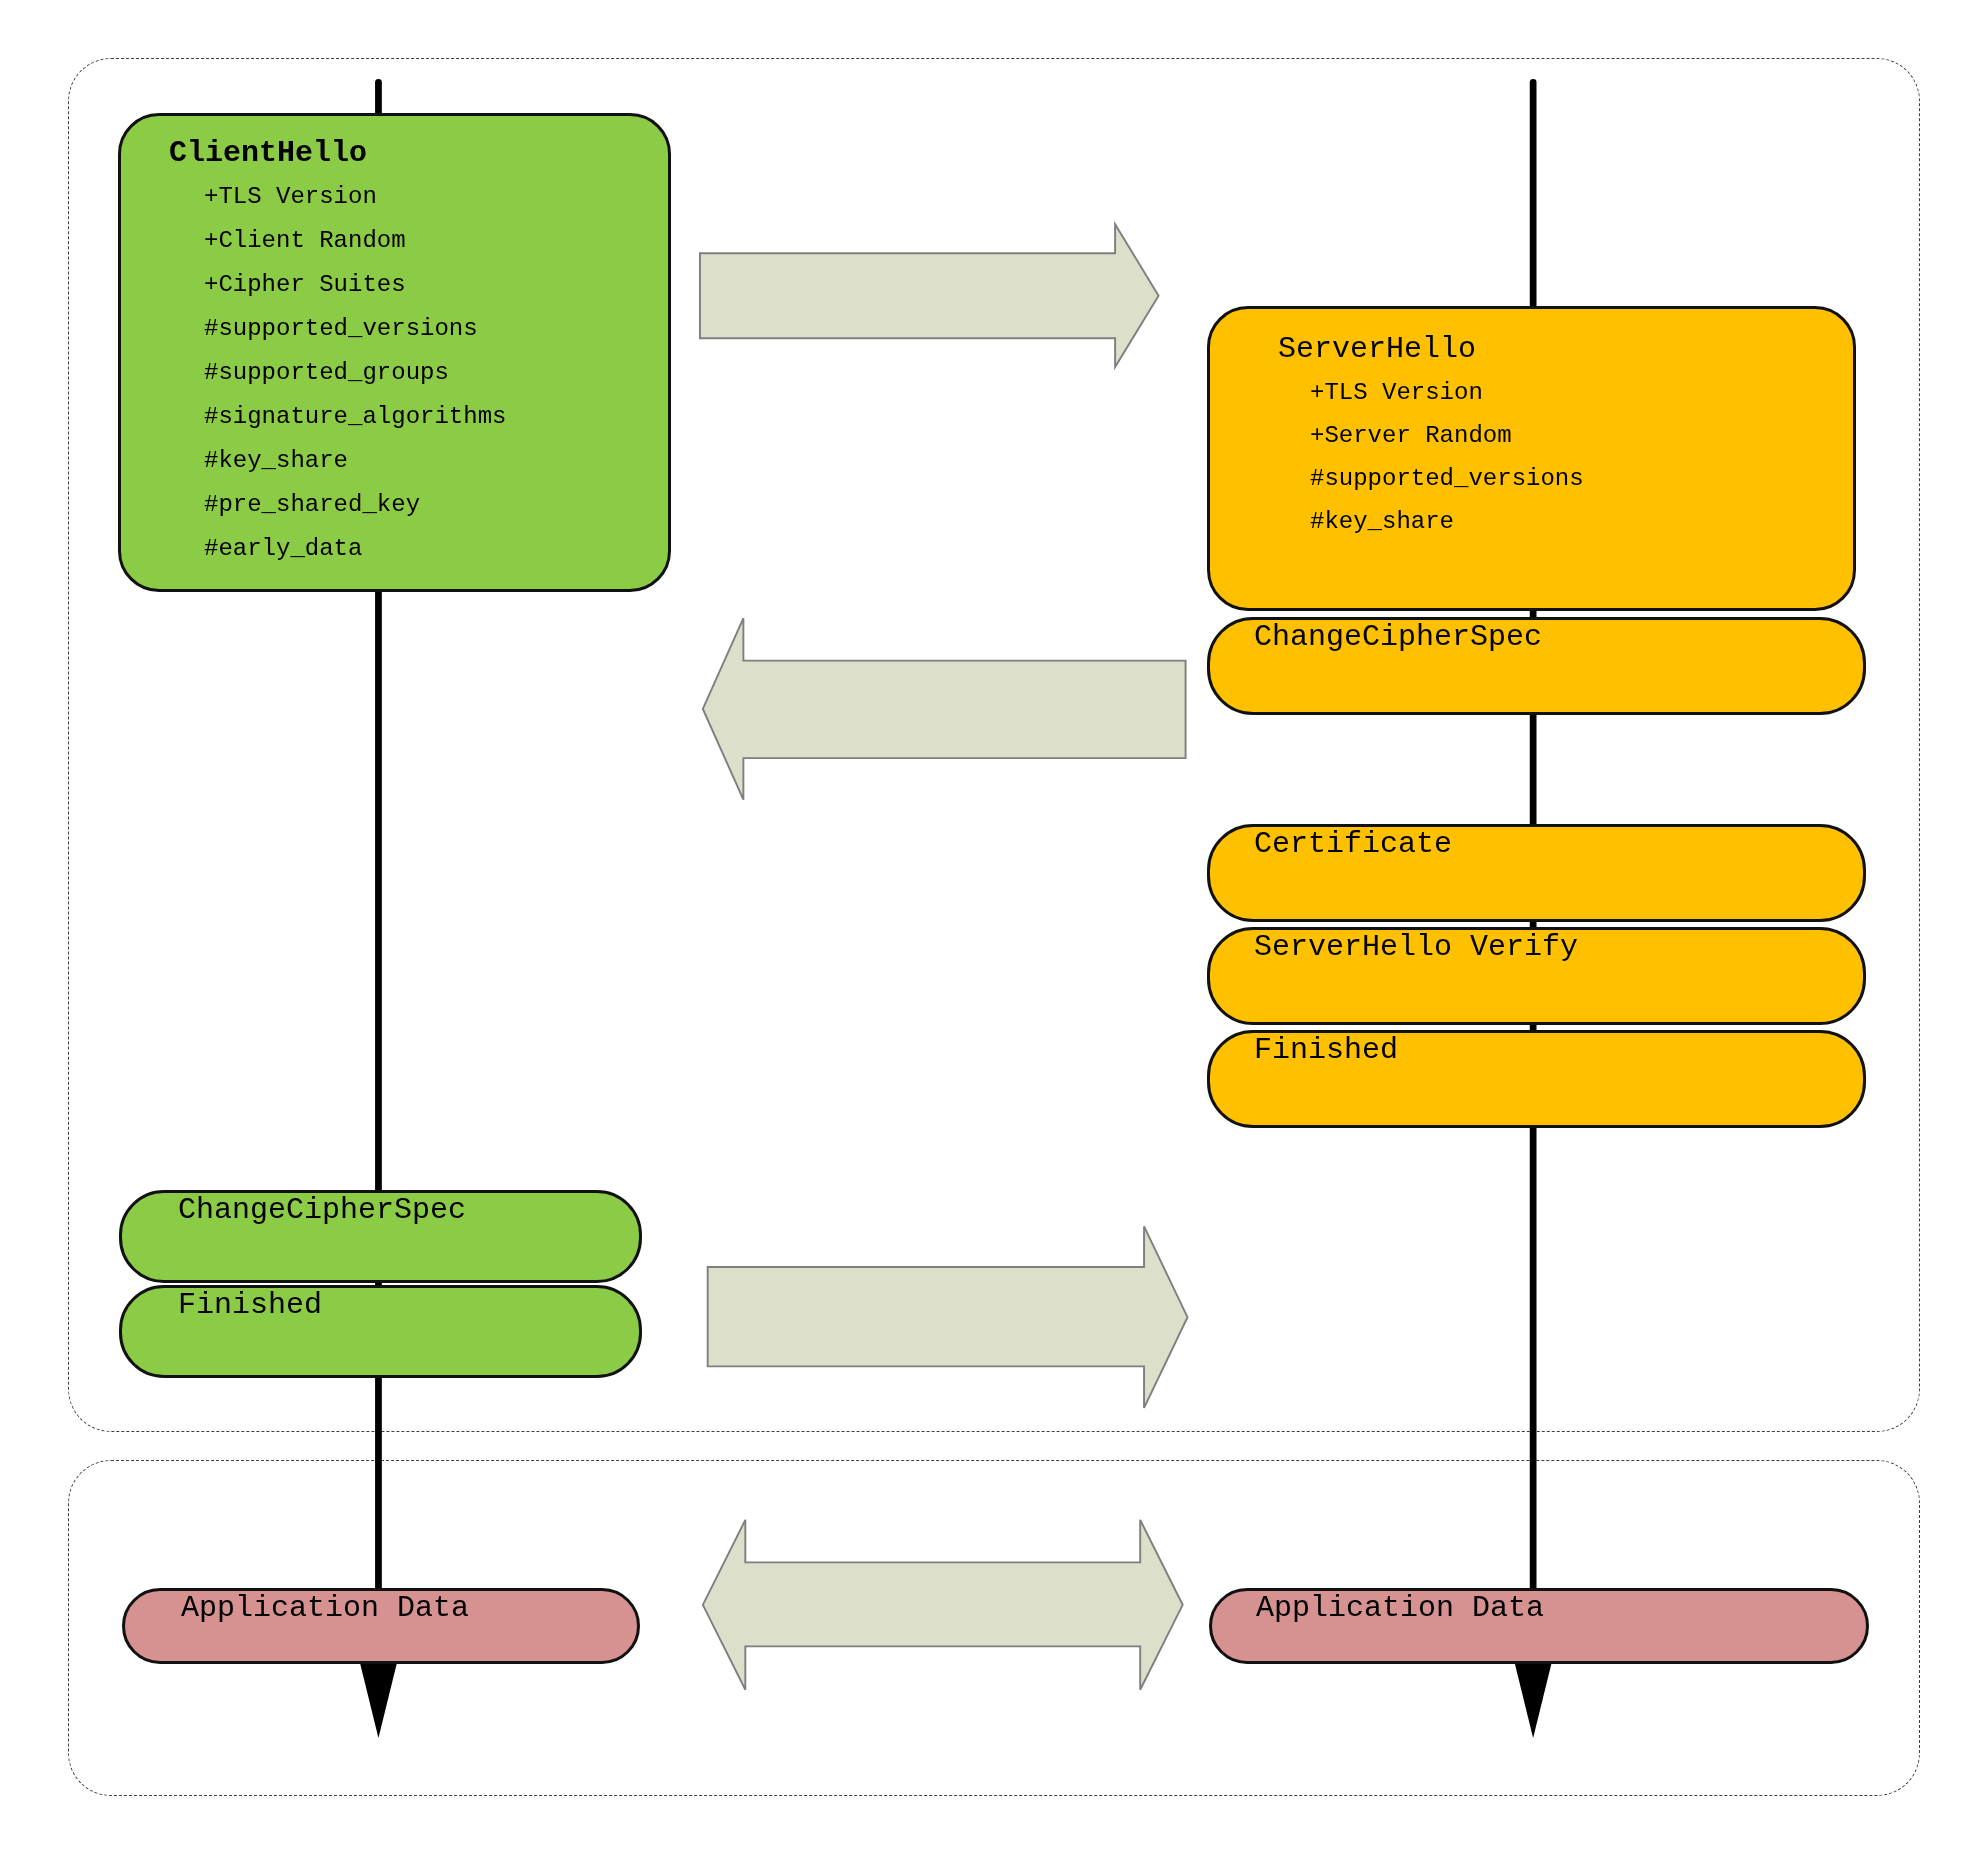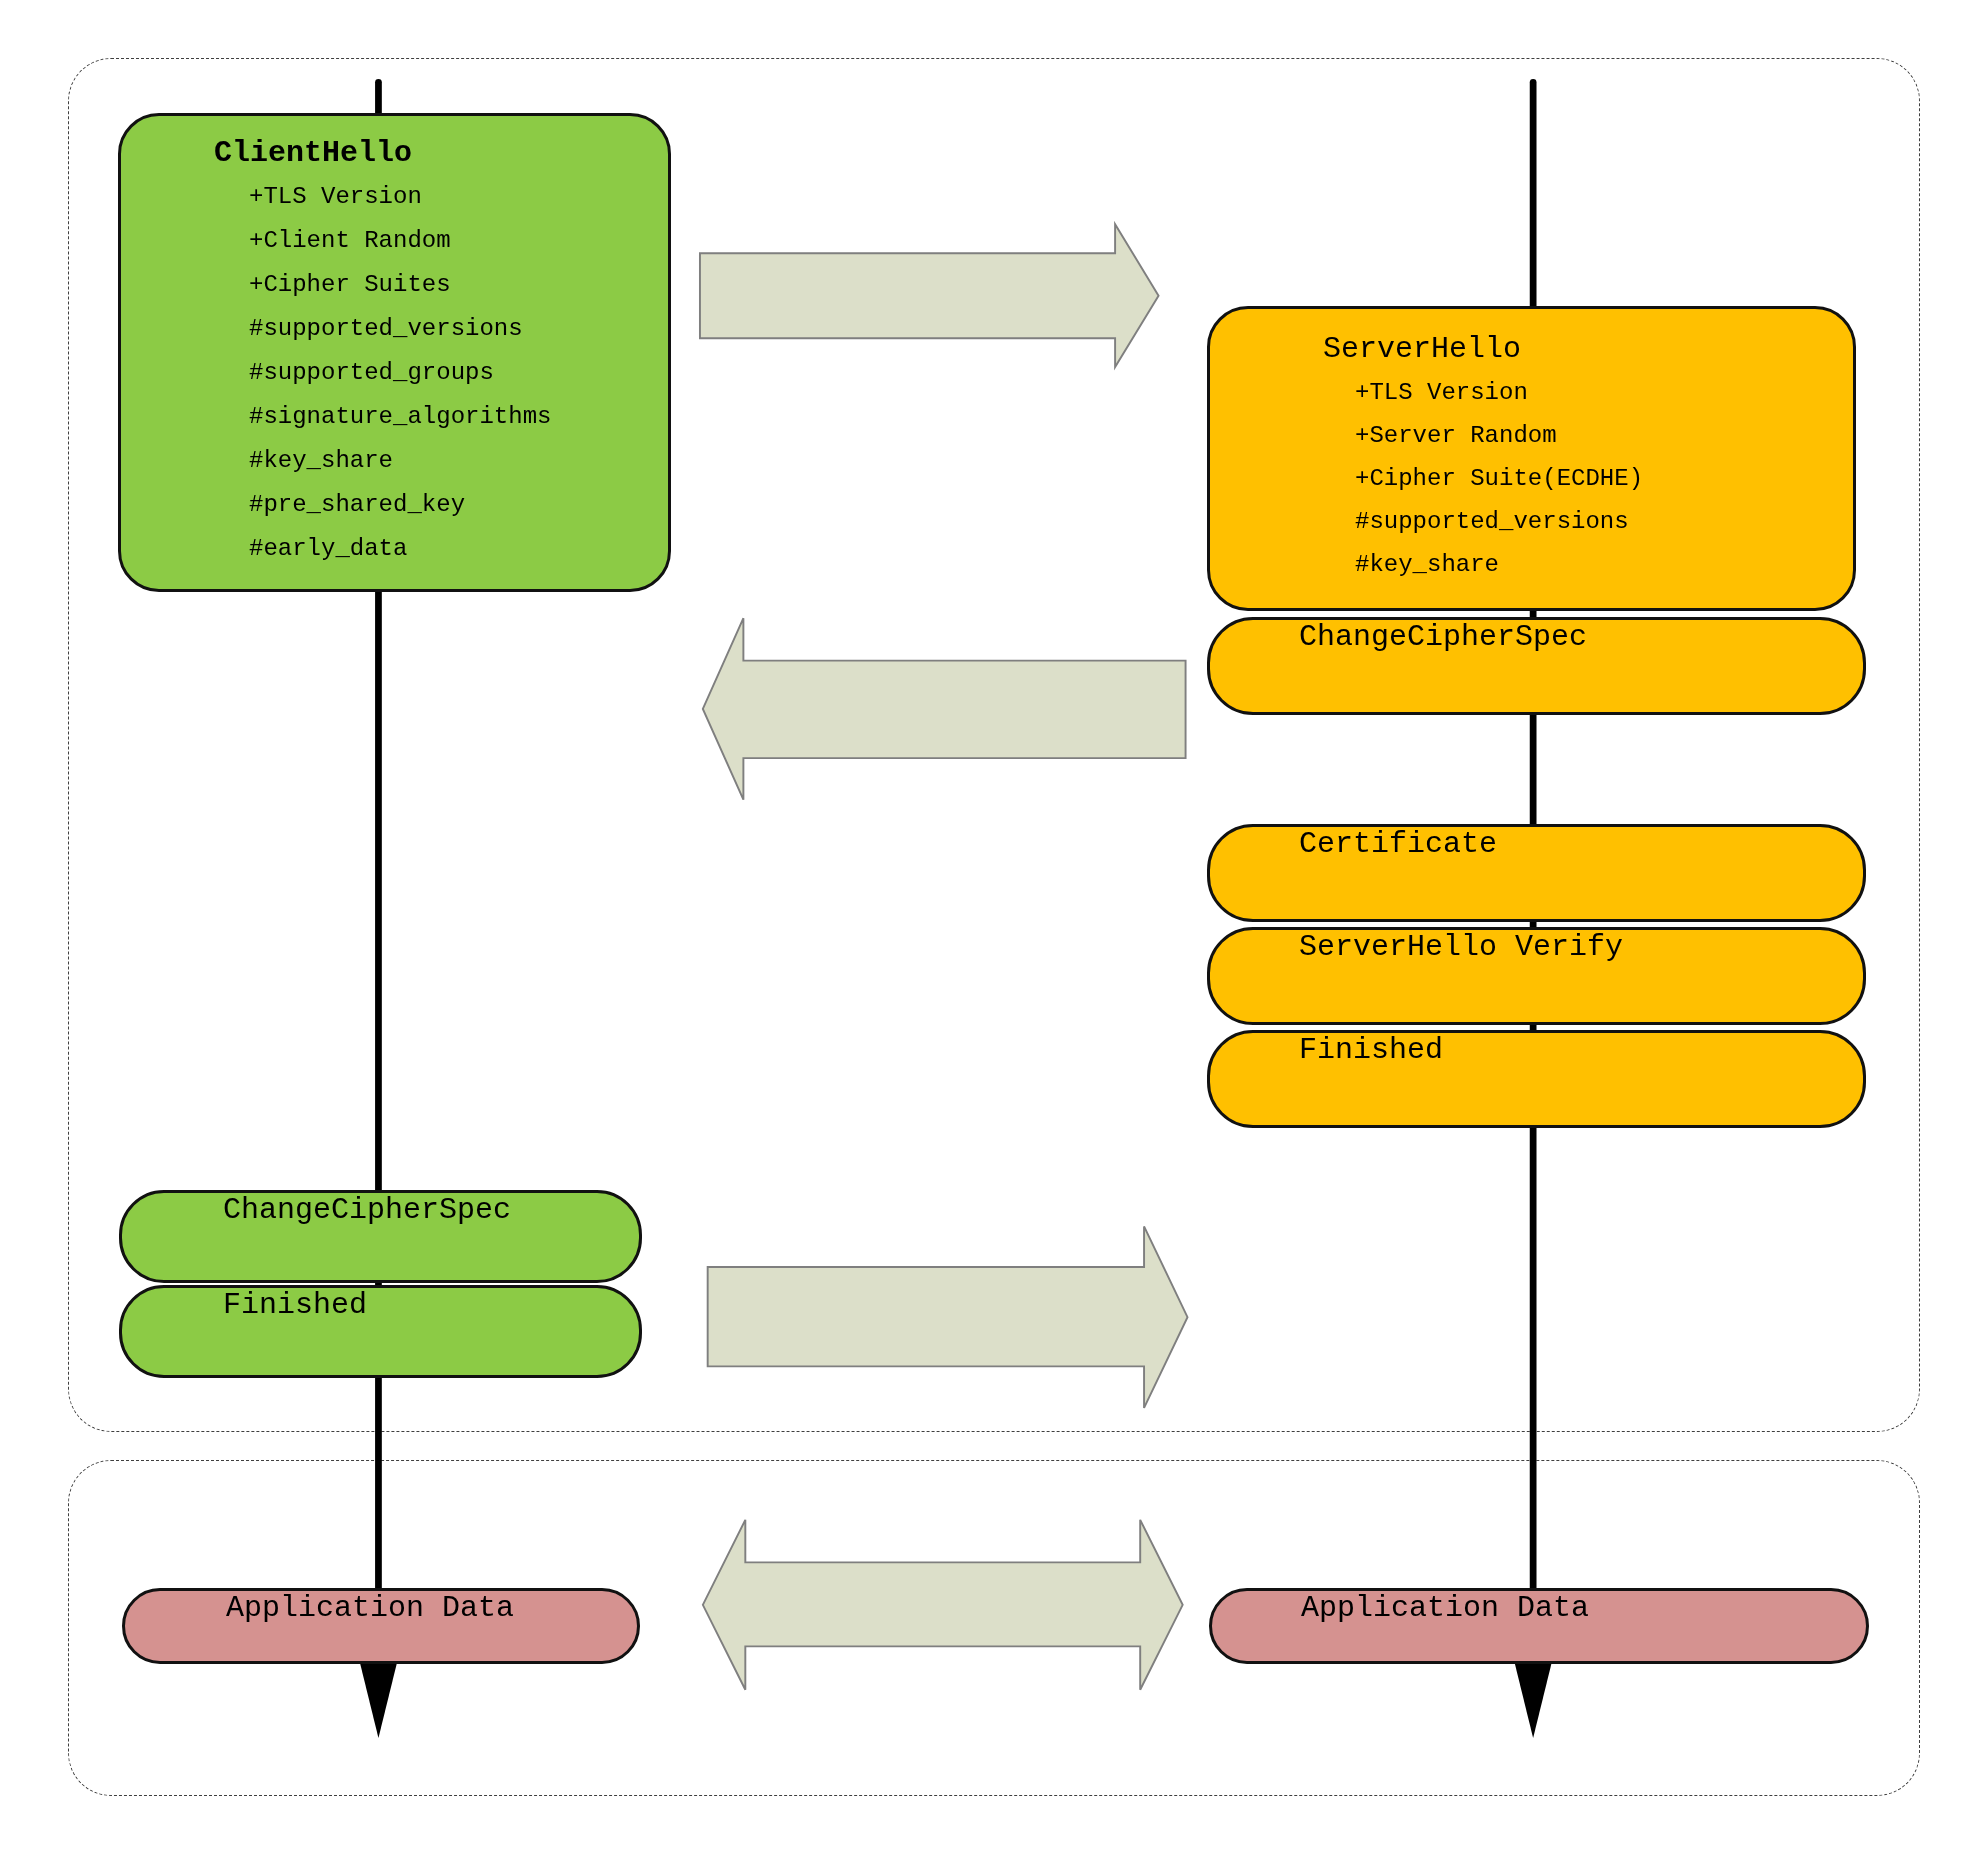--- a/index.html
+++ b/index.html
@@ -25,21 +25,20 @@
   .timeline { stroke: var(--line-color,#000); stroke-width:7; stroke-linecap:round; }
   .timeline-head { fill: var(--line-color,#000); stroke:none; }
   .block-arrow { fill: var(--arrow-fill,#dcdfc9); stroke: var(--arrow-stroke,#7f7f7f); stroke-width:2; }
 
   .box, .pill {
     position:absolute;
     z-index:2;
     background: #ccc;
     border: 3.9px solid var(--box-border,#111);
     box-sizing: border-box;
-    padding-left: 45px;
   }
   .box { border-radius: 41px; }
   .pill { border-radius: 46px; display:flex; align-items:flex-start; }
 
   .green  { background: var(--green-fill,#8ccb45); }
   .orange { background: var(--orange-fill,#ffc000); }
   .pink   { background: var(--pink-fill,#d59290); }
 
   .client-hello-box { left:118px; top:113px; width:553px; height:479px; padding-top:15.4px; }
   .server-hello-box { left:1207px; top:306px; width:649px; height:305px; padding-top:19.3px; }
@@ -104,21 +103,20 @@
     <div class="box-item">#signature_algorithms</div>
     <div class="box-item">#key_share</div>
     <div class="box-item">#pre_shared_key</div>
     <div class="box-item">#early_data</div>
   </div>
 
   <div class="box orange server-hello-box">
     <div class="box-title">ServerHello</div>
     <div class="box-item">+TLS Version</div>
     <div class="box-item">+Server Random</div>
-    <div class="box-item">+Cipher Suite(ECDHE)</div>
     <div class="box-item">#supported_versions</div>
     <div class="box-item">#key_share</div>
   </div>
 
   <div class="pill orange srv-pill srv-pill-0">
     <span class="pill-label">ChangeCipherSpec</span>
   </div>
   <div class="pill orange srv-pill srv-pill-2">
     <span class="pill-label">Certificate</span>
   </div>

